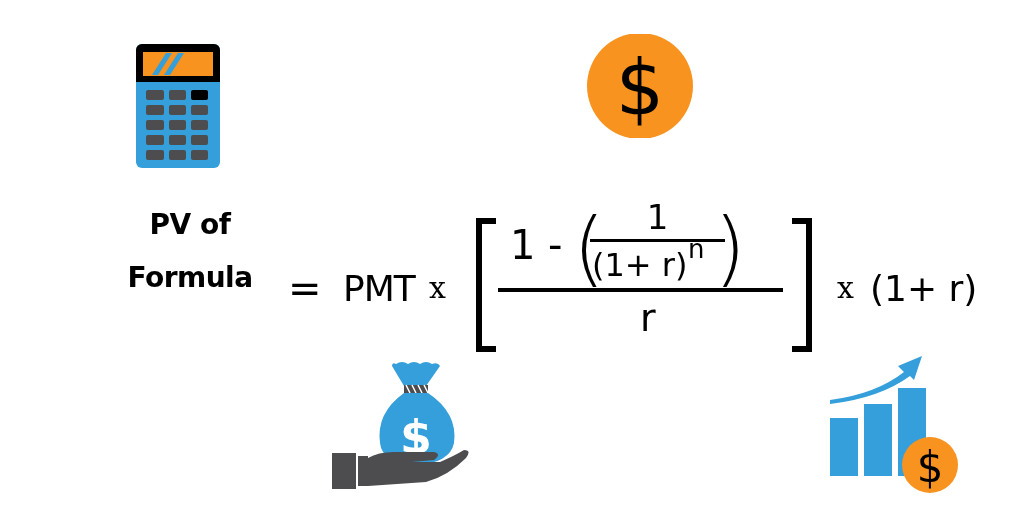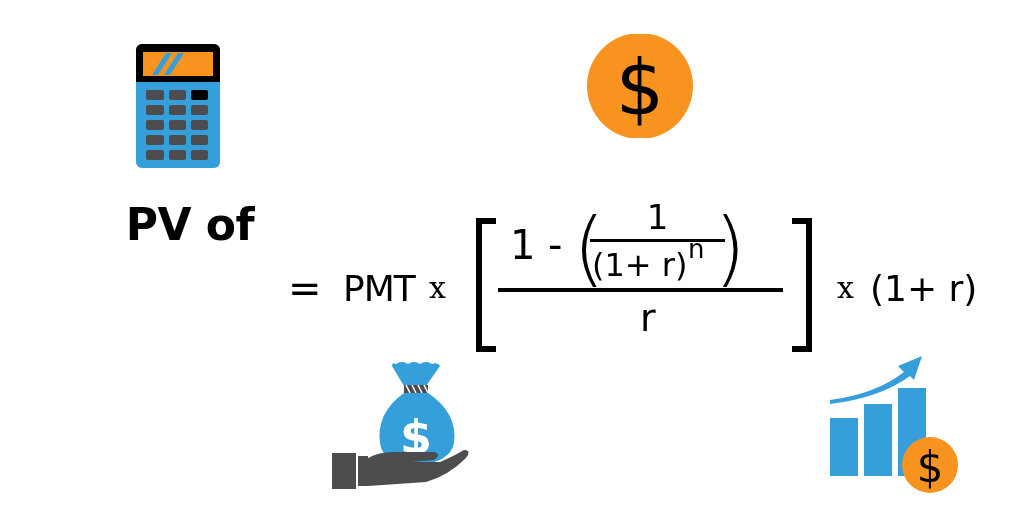--- a/index.html
+++ b/index.html
@@ -3,21 +3,21 @@
   <meta charset="utf-8">
   <style>
     html, body { margin: 0; padding: 0; }
     body {
       width: 1024px; height: 526px; background: #ffffff; position: relative; overflow: hidden;
       font-family: "DejaVu Sans", "Liberation Sans", sans-serif; color: #000;
     }
     .abs { position: absolute; }
     .title {
       left: 80px; top: 198px; width: 220px; text-align: center;
-      font-weight: bold; font-size: 44px; line-height: 53px; letter-spacing: -0.5px;
+      font-weight: bold; font-size: 28px; line-height: 53px; letter-spacing: -0.5px;
     }
     .title div { white-space: nowrap; }
     .eq { left: 288px; top: 263px; font-size: 40px; line-height: 50px; }
     .pmt { left: 343px; top: 264px; font-size: 36px; line-height: 50px; letter-spacing: -1px; }
     .times { font-family: "DejaVu Serif", "Liberation Serif", serif; font-size: 30px; }
     .times1 { left: 429px; top: 270px; }
     .times2 { left: 837px; top: 270px; }
     .bracket-l { left: 476px; top: 218px; width: 20px; height: 134px; border: 6px solid #000; border-right: none; box-sizing: border-box; }
     .bracket-r { left: 792px; top: 218px; width: 20px; height: 134px; border: 6px solid #000; border-left: none; box-sizing: border-box; }
     .mainbar { left: 498px; top: 288px; width: 285px; height: 4px; background: #000; }
@@ -65,20 +65,21 @@
 
 <div class="abs" style="left:586px;top:34px;">
   <svg width="108" height="104" viewBox="0 0 108 104">
     <circle cx="54" cy="52" r="53" fill="#F7931E"></circle>
     <text x="54" y="80" text-anchor="middle" font-family="DejaVu Sans, sans-serif" font-size="76" fill="#000">$</text>
   </svg>
 </div>
 
 <div class="abs title">
   <div>PV of</div>
+  <div>Formula</div>
 </div>
 
 <div class="abs eq">=</div>
 <div class="abs pmt">PMT</div>
 <div class="abs times times1">x</div>
 
 <div class="abs bracket-l"></div>
 <div class="abs bracket-r"></div>
 
 <div class="abs one">1</div>

